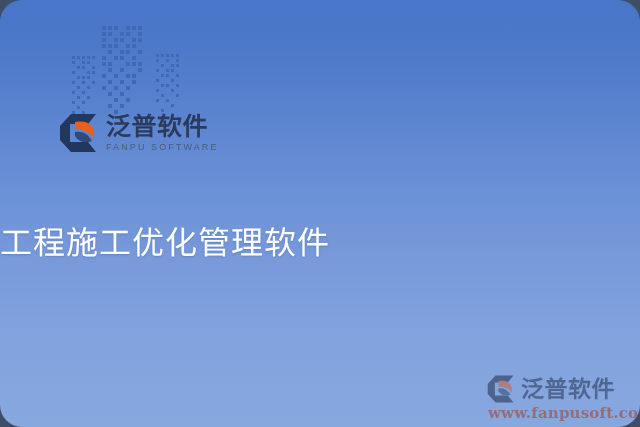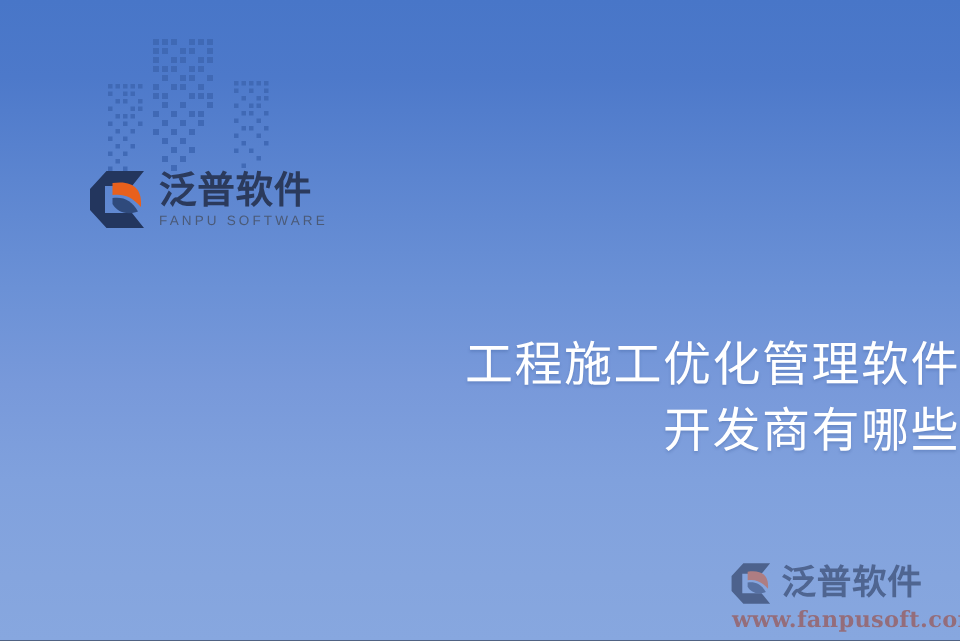--- a/index.html
+++ b/index.html
@@ -19,20 +19,21 @@
     background: linear-gradient(
         180deg,
         #4876c8 0%,
         #4d79ca 12%,
         #5c85d0 28%,
         #6b91d6 45%,
         #7899da 60%,
         #80a1dd 75%,
         #85a5de 90%,
         #87a7df 100%);
+    border-radius: 22px;
   }
 
   
   .pixel-city {
     position: absolute;
     left: 72px;
     top: 24px;
     width: 118px;
     height: 96px;
     opacity: 0.92;
@@ -78,21 +79,21 @@
     letter-spacing: 2.1px;
     white-space: nowrap;
   }
 
   
   .headline {
     position: absolute;
     left: 0;
     top: 200px;
     width: 640px;
-    text-align: right;
+    text-align: left;
     font-family: "DejaVu Serif", "Liberation Serif", serif;
     font-size: 32px;
     font-weight: 400;
     line-height: 44px;
     color: #ffffff;
     letter-spacing: 1px;
     text-shadow: 0 1px 2px rgba(40, 70, 130, 0.25);
   }
   .headline-line { display: block; white-space: nowrap; }
 
@@ -278,21 +279,20 @@
       </svg>
     </span>
     <span class="logo-words">
       <span class="logo-cn">泛普软件</span>
       <span class="logo-en">FANPU SOFTWARE</span>
     </span>
   </div>
 
   <h1 class="headline">
     <span class="headline-line">工程施工优化管理软件</span>
-    <span class="headline-line">开发商有哪些</span>
   </h1>
 
   <div class="watermark">
     <div class="wm-row">
       <span class="wm-mark">
         <svg width="32" height="30" viewBox="0 0 44 42" xmlns="http://www.w3.org/2000/svg" aria-hidden="true">
           <path d="M13 2 L38 2 L30 12 L12 12 L12 30 L30 30 L38 40 L13 40 L2 28 L2 14 Z" fill="#2b3a5c"></path>
           <path d="M17 10 C31 8 37 14 36 26 C30 19 24 17 17 18 Z" fill="#c8664a"></path>
           <path d="M17 20 C25 19 30 22 34 29 C26 32 20 29 17 24 Z" fill="#3b5280"></path>
         </svg>

